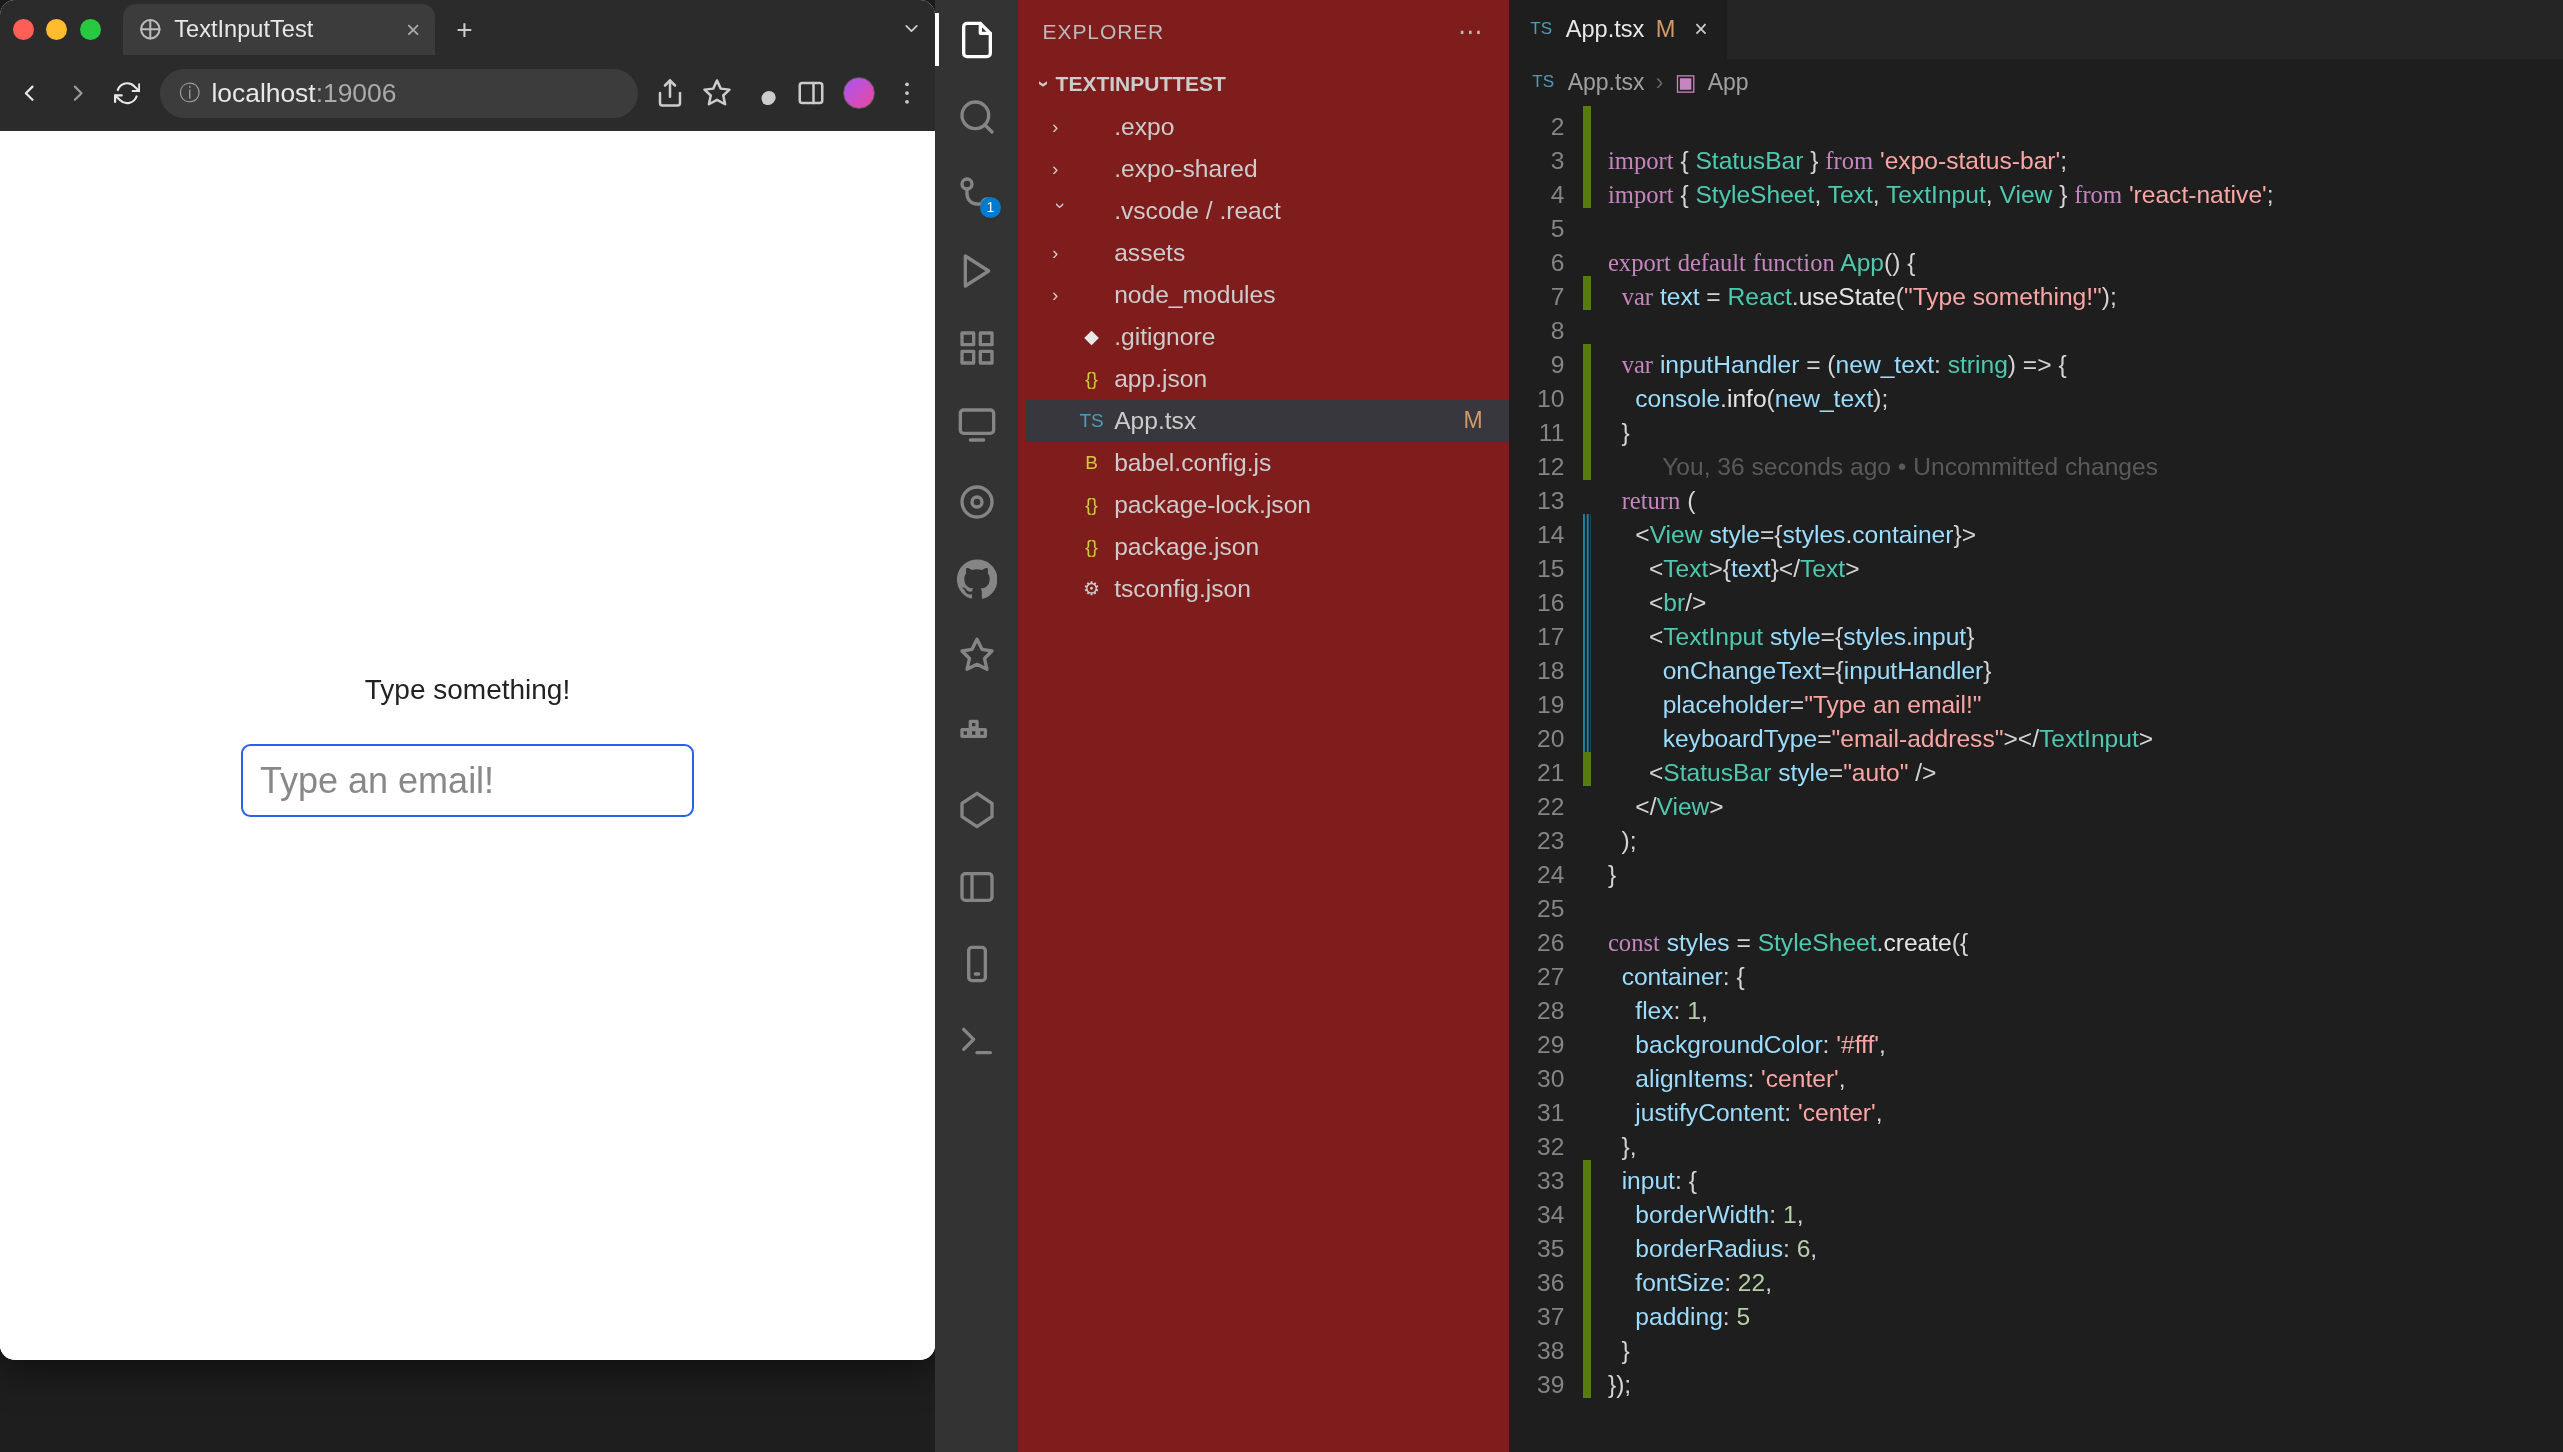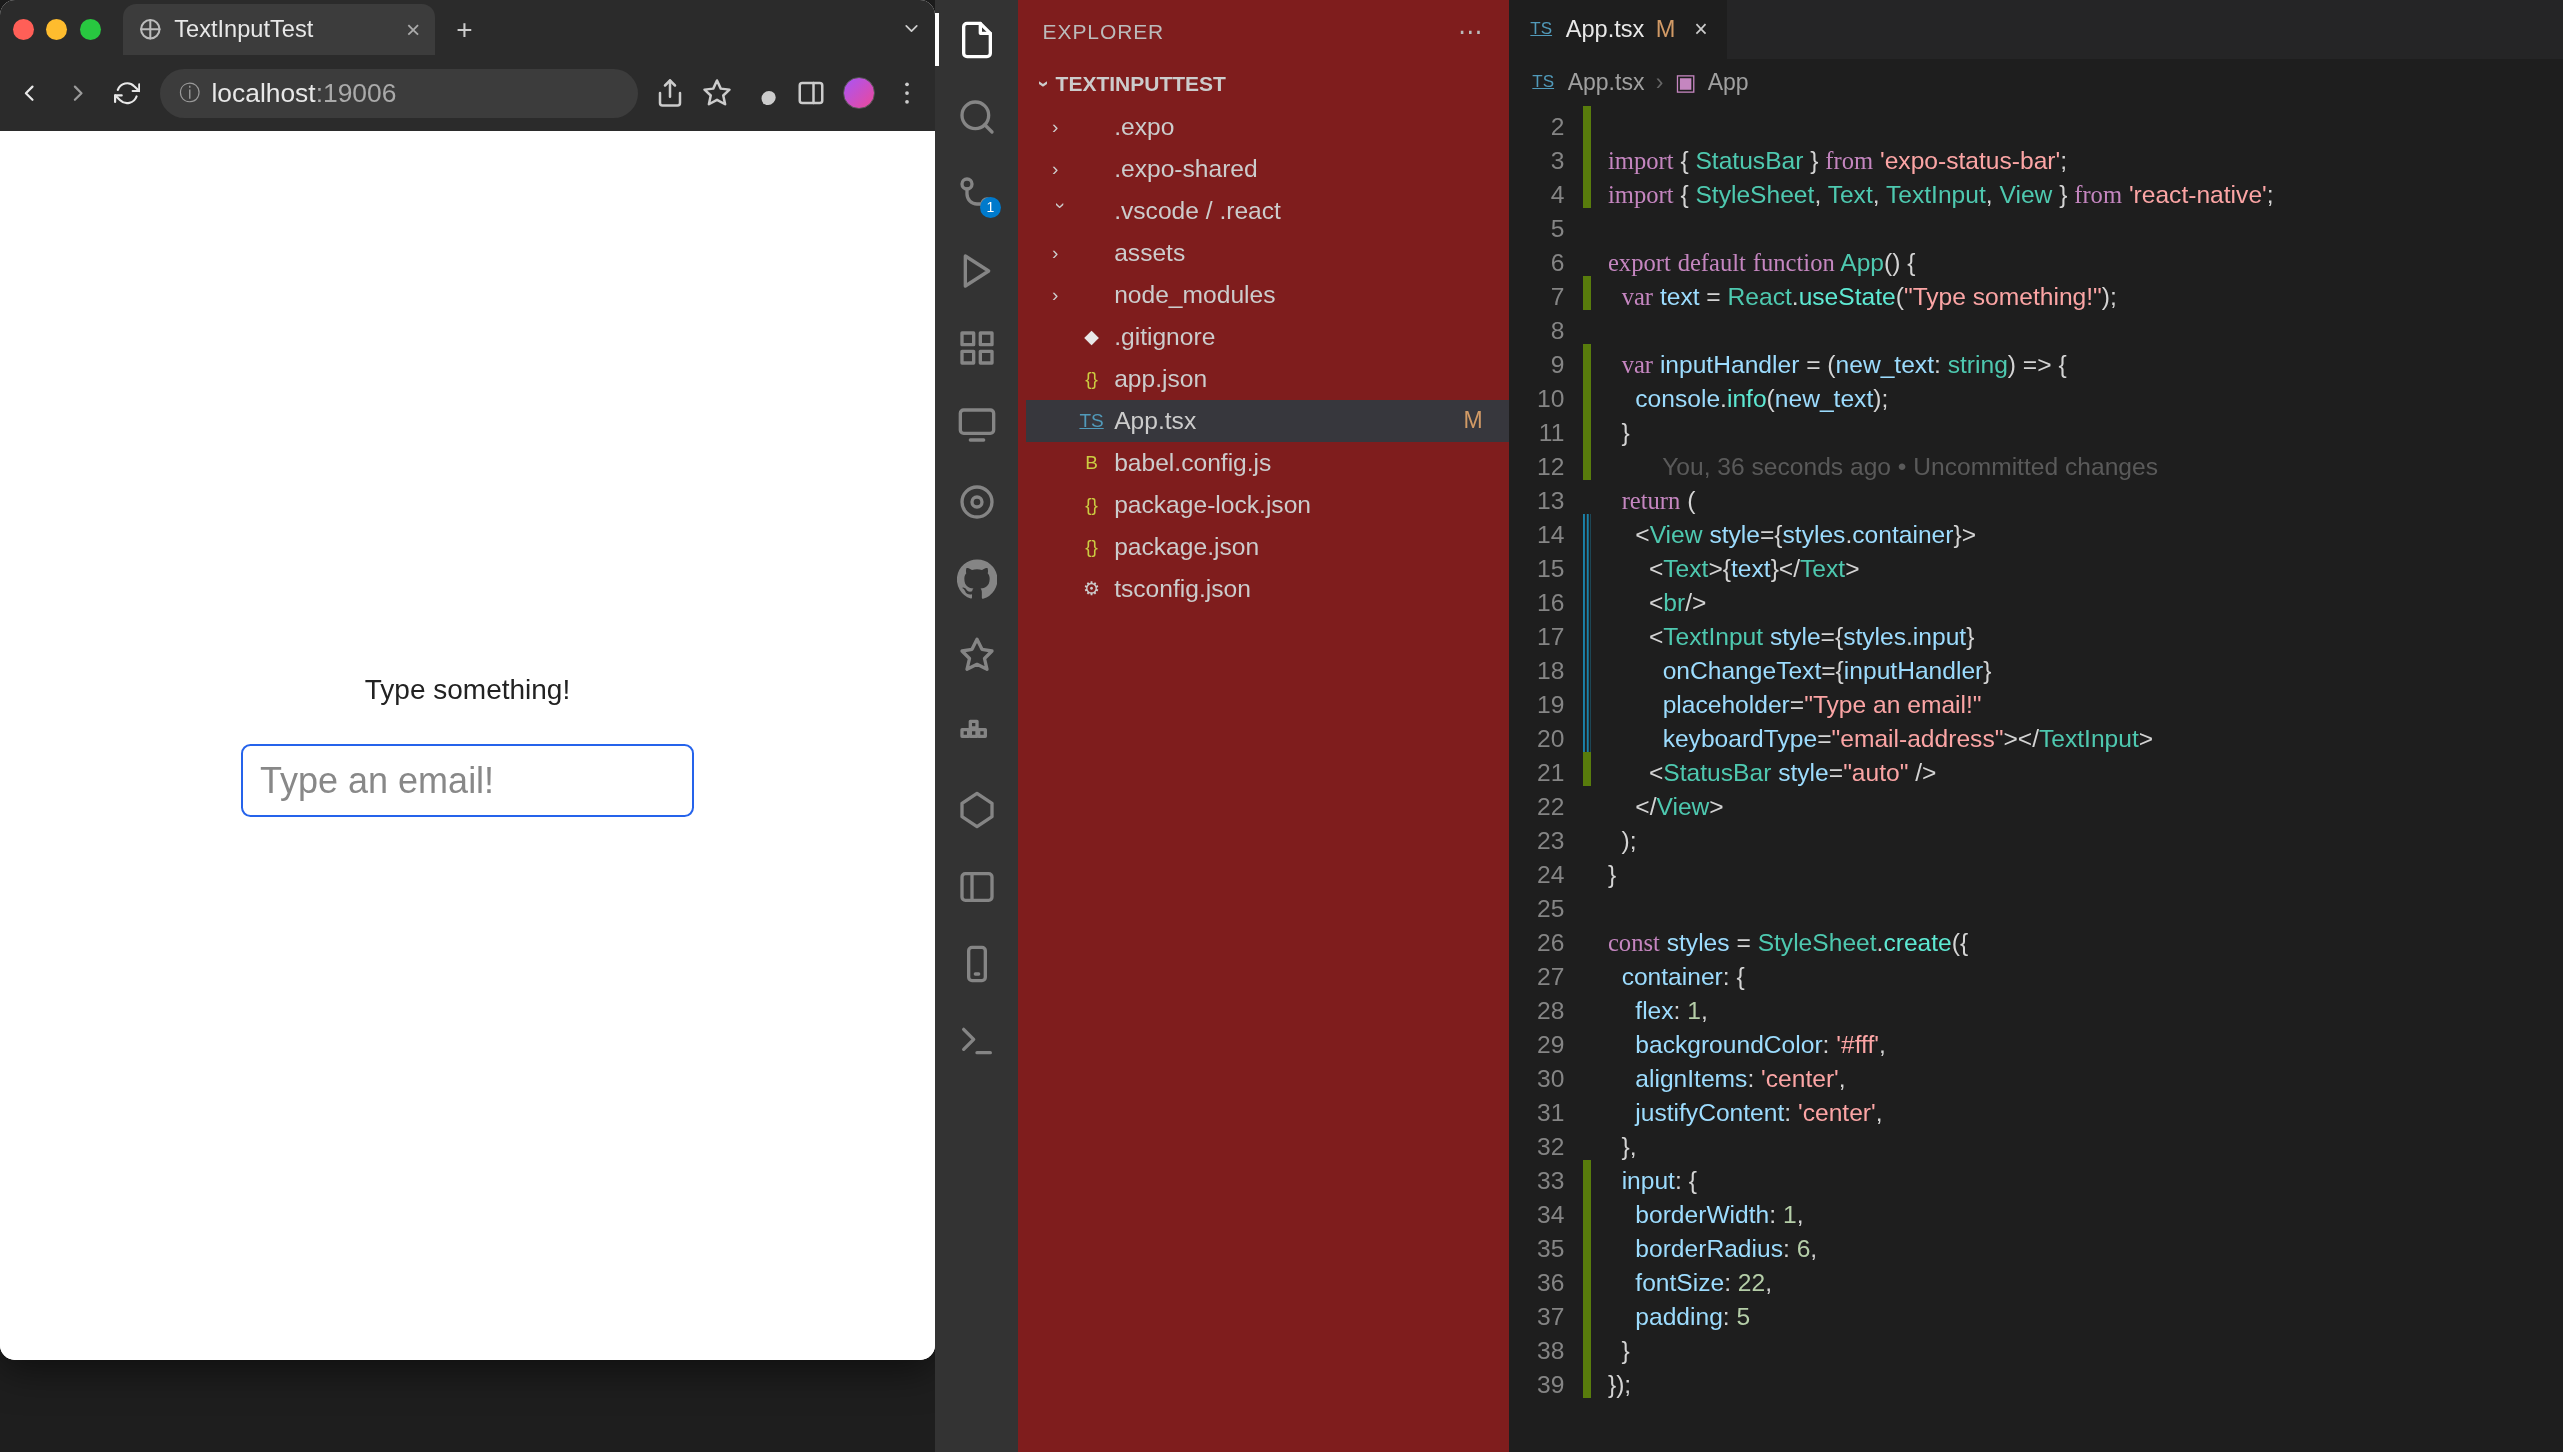--- a/index.html
+++ b/index.html
@@ -54,21 +54,21 @@
 .side-title { color:#bbb; font-size:21px; letter-spacing:0.9px; }
 .side-dots { color:#bbb; font-size:24.6px; letter-spacing:1.9px; }
 .side-section { color:#ccc; font-size:21px; font-weight:700; padding:9.4px 15px 9.4px 23px; display:flex; align-items:center; gap:7.6px; }
 .chev { display:inline-block; transition:transform .1s; }
 .chev.down { transform:rotate(90deg); }
 .tree { padding:0 0 0 7.6px; }
 .tree-item { display:flex; align-items:center; gap:9.4px; padding:5.7px 15px 5.7px 26.4px; color:#ccc; font-size:24.6px; height:42px; }
 .tree-item .chev { color:#ccc; width:17px; font-size:19px; }
 .tree-item .noc { width:17px; }
 .fi { width:26.4px; height:26.4px; display:flex; align-items:center; justify-content:center; font-size:19px; border-radius:2.8px; }
-.fi.folder{color:#ccc;} .fi.json{color:#cbcb41;} .fi.ts{color:#519aba;background:transparent;text-decoration:underline;} .fi.git{color:#e8e8e8;} .fi.babel{color:#cbcb41;}
+.fi.folder{color:#ccc;} .fi.json{color:#cbcb41;} .fi.ts{color:#519aba;background:transparent;} .fi.git{color:#e8e8e8;} .fi.babel{color:#cbcb41;}
 .tree-item.active { background:#37373d; }
 .tree-item .mod { margin-left:auto; color:#d19a66; font-size:23px; padding-right:11.3px; }
 .tree-item .name { white-space:nowrap; }
 
 .editor { flex:1; background:#1e1e1e; display:flex; flex-direction:column; min-width:0; }
 .etabs { height:59px; background:#252526; display:flex; align-items:stretch; }
 .etab { background:#1e1e1e; display:flex; align-items:center; gap:11.3px; padding:0 19px; color:#e8e8e8; font-size:23.6px; border-right:0.9px solid #252526; }
 .etab .fi { font-size:17px; }
 .etab .mod { color:#d19a66; }
 .etab .close { color:#ccc; font-size:23px; margin-left:7.6px; }
@@ -76,21 +76,21 @@
 .bcrumbs .sep{color:#666;}
 .bc-icon { color:#c586c0; }
 .code { flex:1; display:flex; font-family:Menlo,Consolas,monospace; font-size:24.6px; line-height:34px; overflow:hidden; }
 .gutter { background:#1e1e1e; text-align:right; color:#858585; padding:3.8px 19px 3.8px 28px; user-select:none; }
 .gline { height:34px; }
 .gitbar { width:7.6px; background:#1e1e1e; }
 .gitbar .gb { height:34px; }
 .gb.add { background:#587c0c; } .gb.mod { background:linear-gradient(90deg,#1b81a8 50%,transparent 50%); background-size:3.8px 5.7px; } .gb.none{}
 .codelines { flex:1; padding:3.8px 0 3.8px 17px; color:#d4d4d4; white-space:pre; overflow:hidden; }
 .cl { height:34px; }
-.kw{color:#c586c0;font-family:Liberation Serif, serif;} .fn{color:#5eead4;} .str{color:#fca5a5;} .typ{color:#4ec9b0;} .var{color:#9cdcfe;} .num{color:#b5cea8;} .tag{color:#4ec9b0;} .blame{color:#5a5a5a;}
+.kw{color:#c586c0;font-family:Liberation Serif, serif;} .fn{color:#e5e5e5;} .str{color:#fca5a5;} .typ{color:#4ec9b0;} .var{color:#9cdcfe;} .num{color:#b5cea8;} .tag{color:#4ec9b0;} .blame{color:#5a5a5a;}
 
 svg { fill:none; stroke:currentColor; stroke-width:2; stroke-linecap:round; stroke-linejoin:round; }
 .fillcur { fill:currentColor; stroke:none; }
 </style>
 </head>
 <body>
 
 <div class="screen">
 
   <div class="browser">

